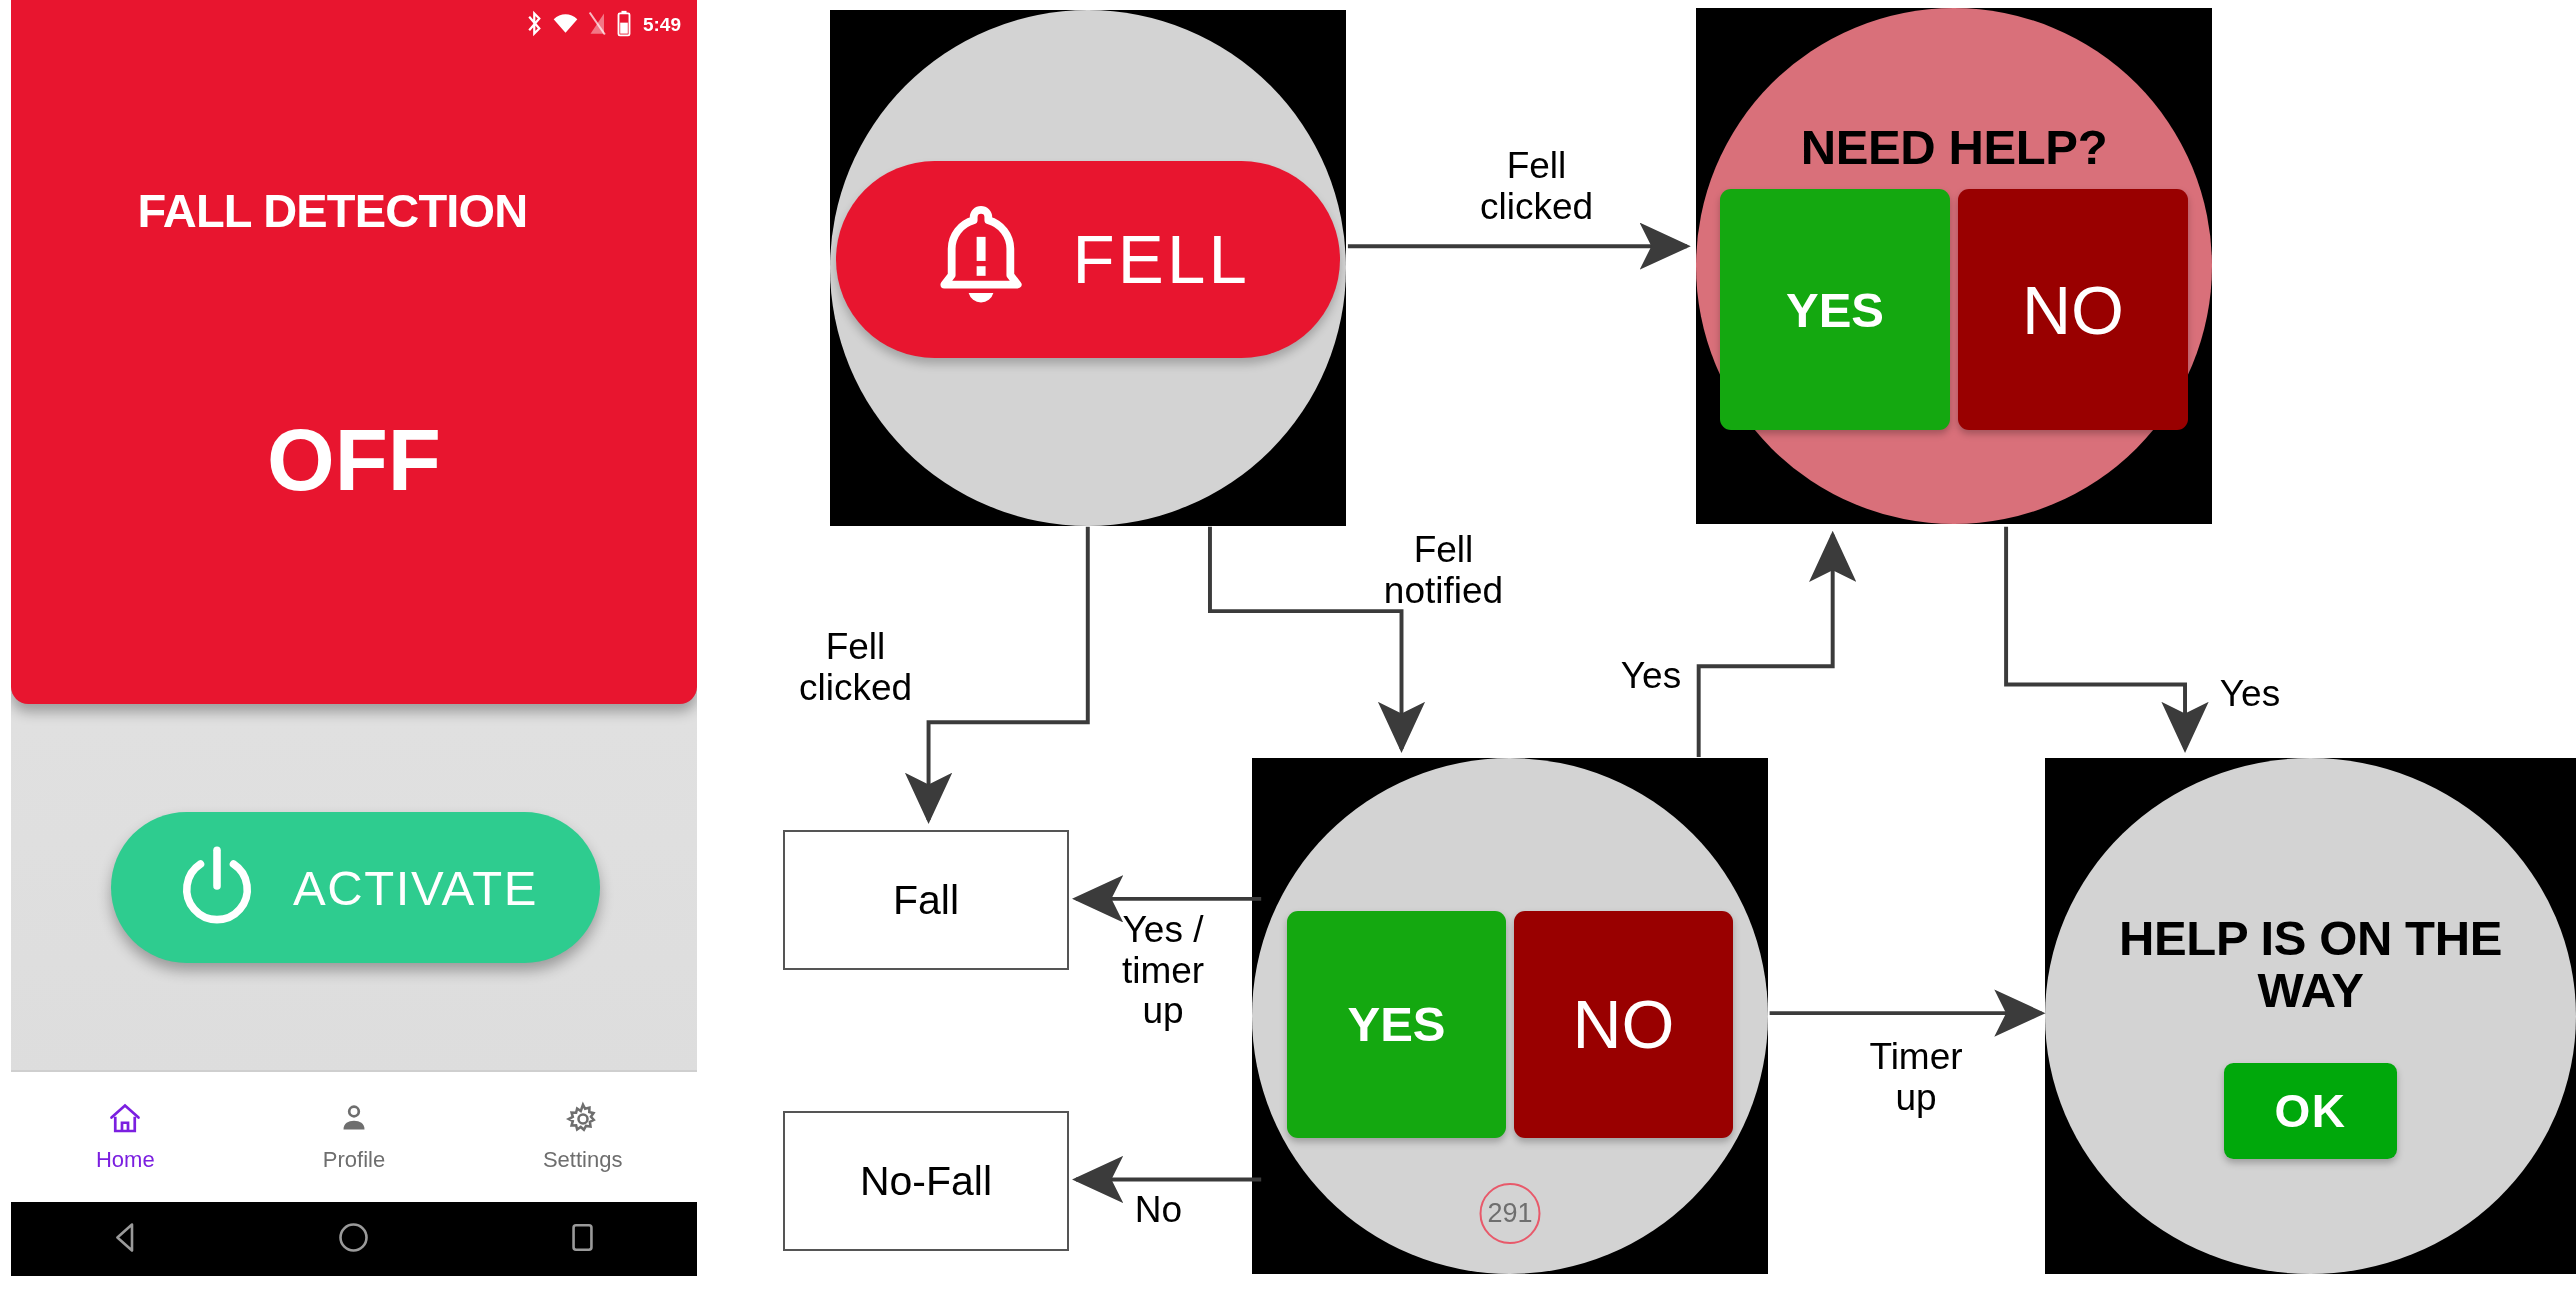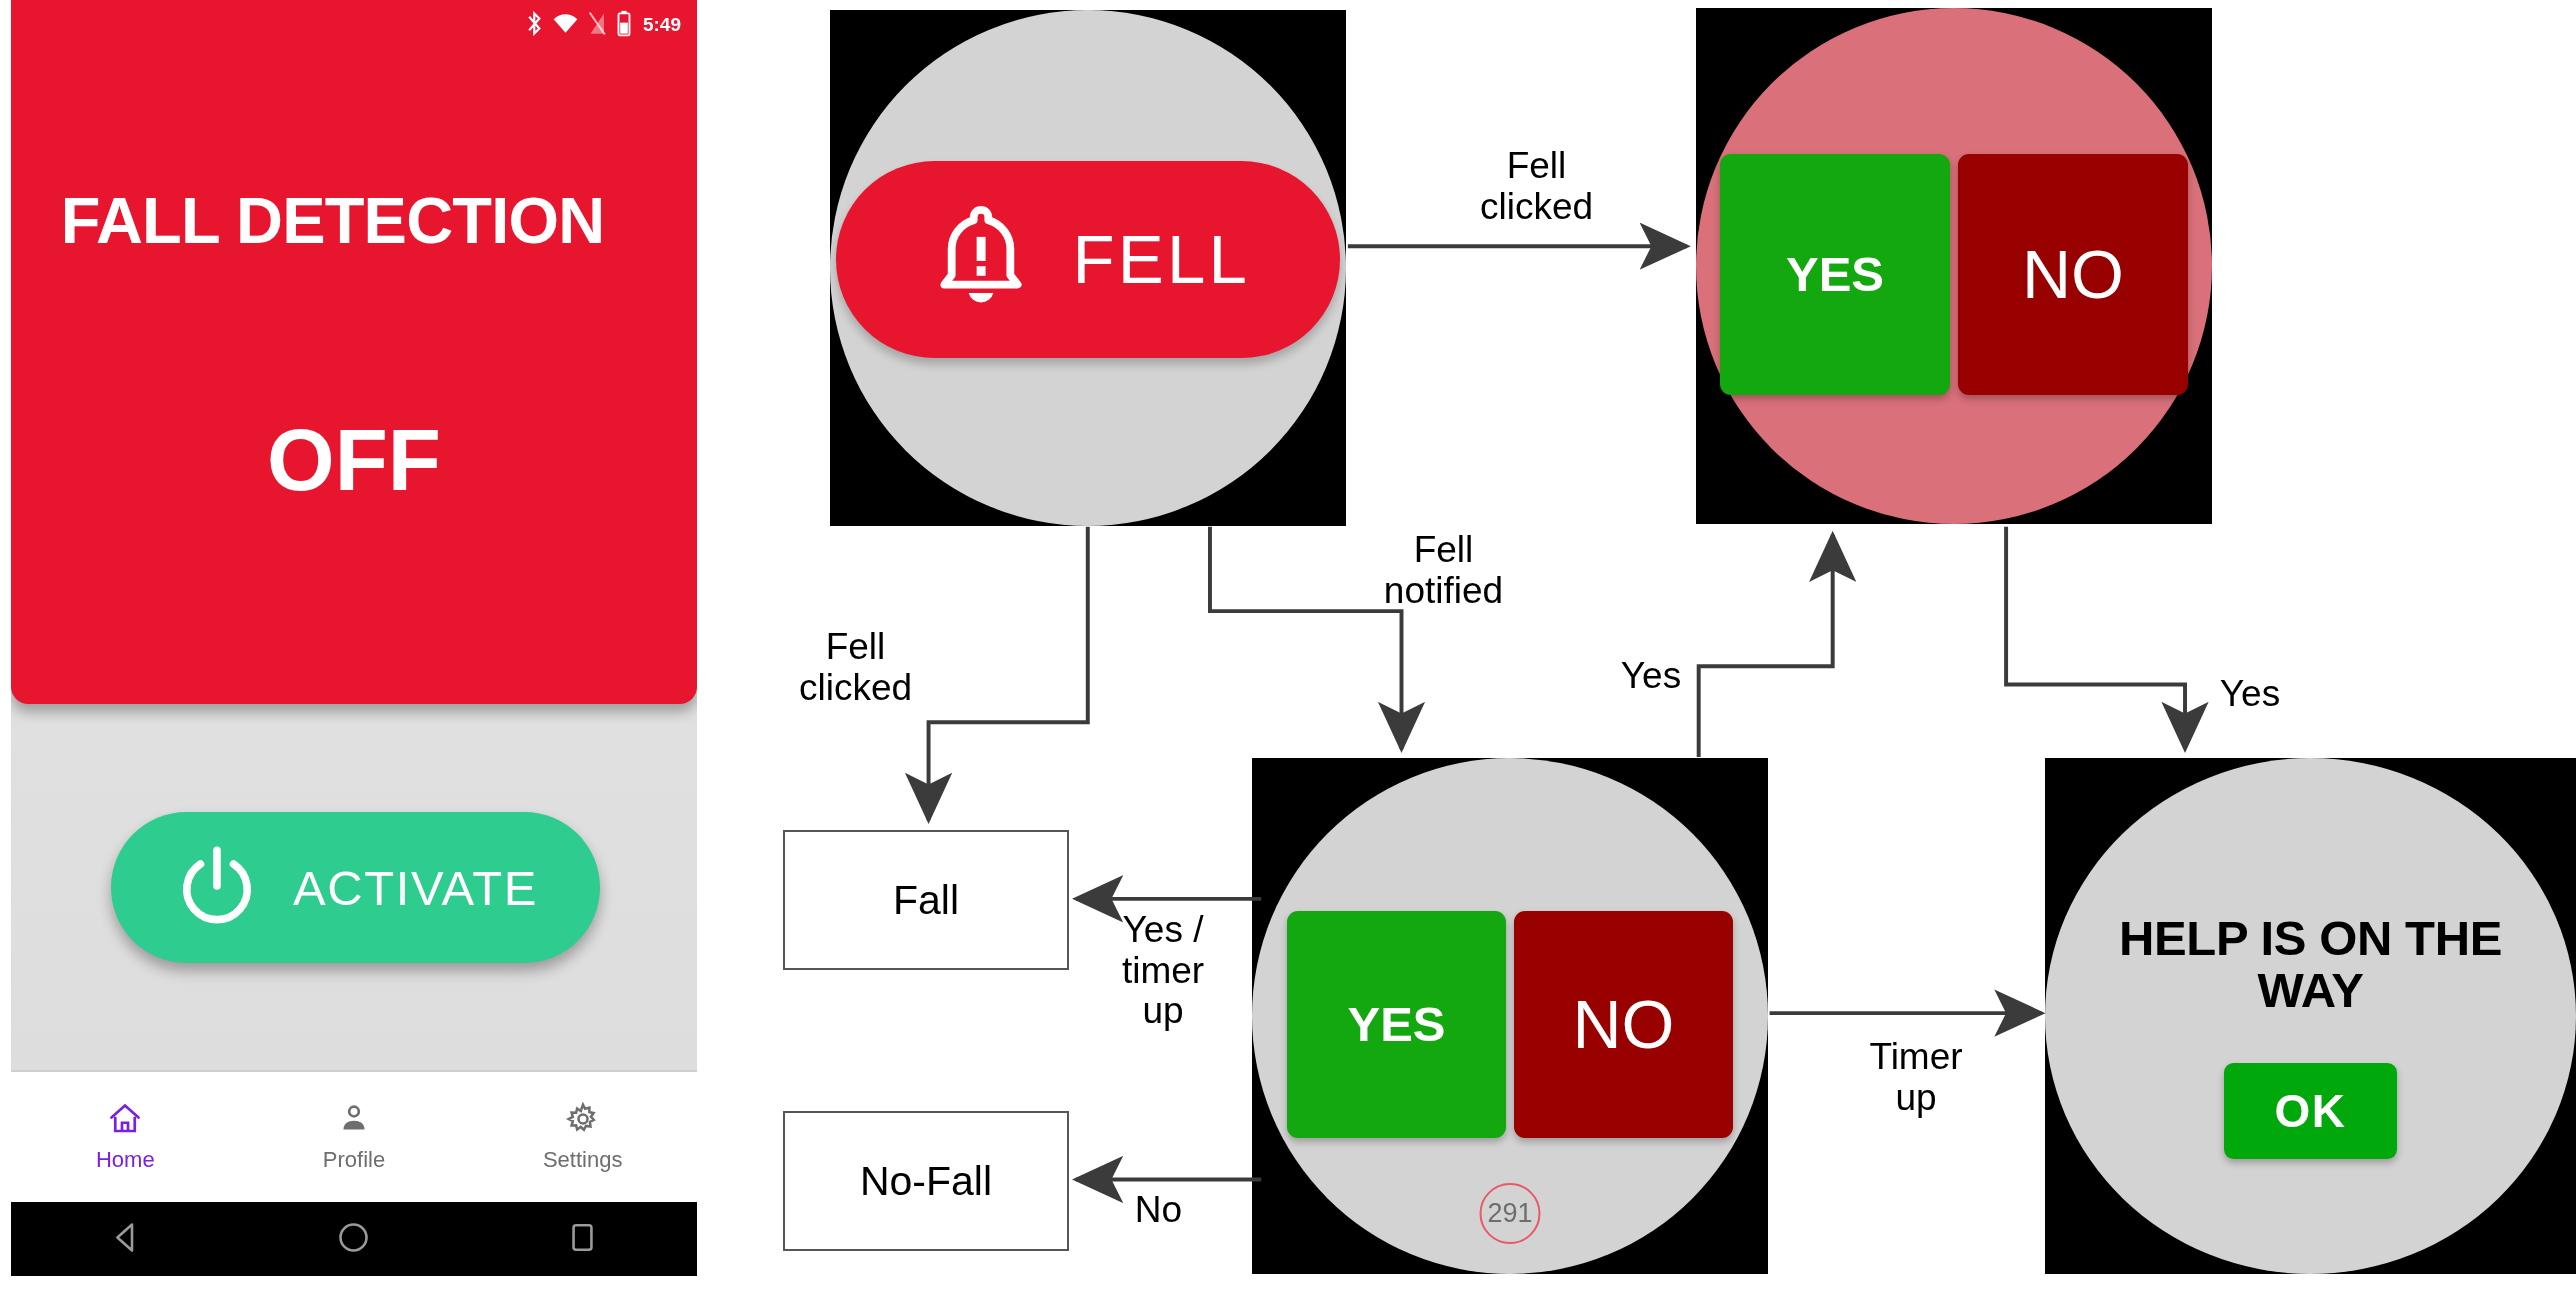--- a/index.html
+++ b/index.html
@@ -61,21 +61,21 @@
     font-family: Liberation Sans, sans-serif;
     margin-left: 3.2px;
   }
   #app-title {
     position: absolute;
     left: 0;
     top: 183px;
     width: 643px;
     text-align: center;
     color: #ffffff;
-    font-size: 65px;
+    font-size: 47px;
     font-weight: 800;
     letter-spacing: -0.8px;
     font-family: "Liberation Sans", sans-serif;
   }
   #status-value {
     position: absolute;
     left: 0;
     top: 410px;
     width: 686px;
     text-align: center;
@@ -432,20 +432,21 @@
           <path d="M18.6 40.5 a5.6 5.6 0 0 0 10.8 0 z" fill="#ffffff"></path>
         </svg>
       </span>
       <span id="fell-label">FELL</span>
     </div>
   </div>
 </div>
 
 <div class="watch-panel" id="watch-needhelp">
   <div class="watch-face face-pink">
+    <div class="watch-title" id="nh-title">NEED HELP?</div>
     <div class="yn-row">
       <div class="btn-yes" id="nh-yes">YES</div>
       <div class="btn-no" id="nh-no">NO</div>
     </div>
   </div>
 </div>
 
 <div class="watch-panel" id="watch-didyoufall">
   <div class="watch-face face-gray">
     <div class="yn-row">

